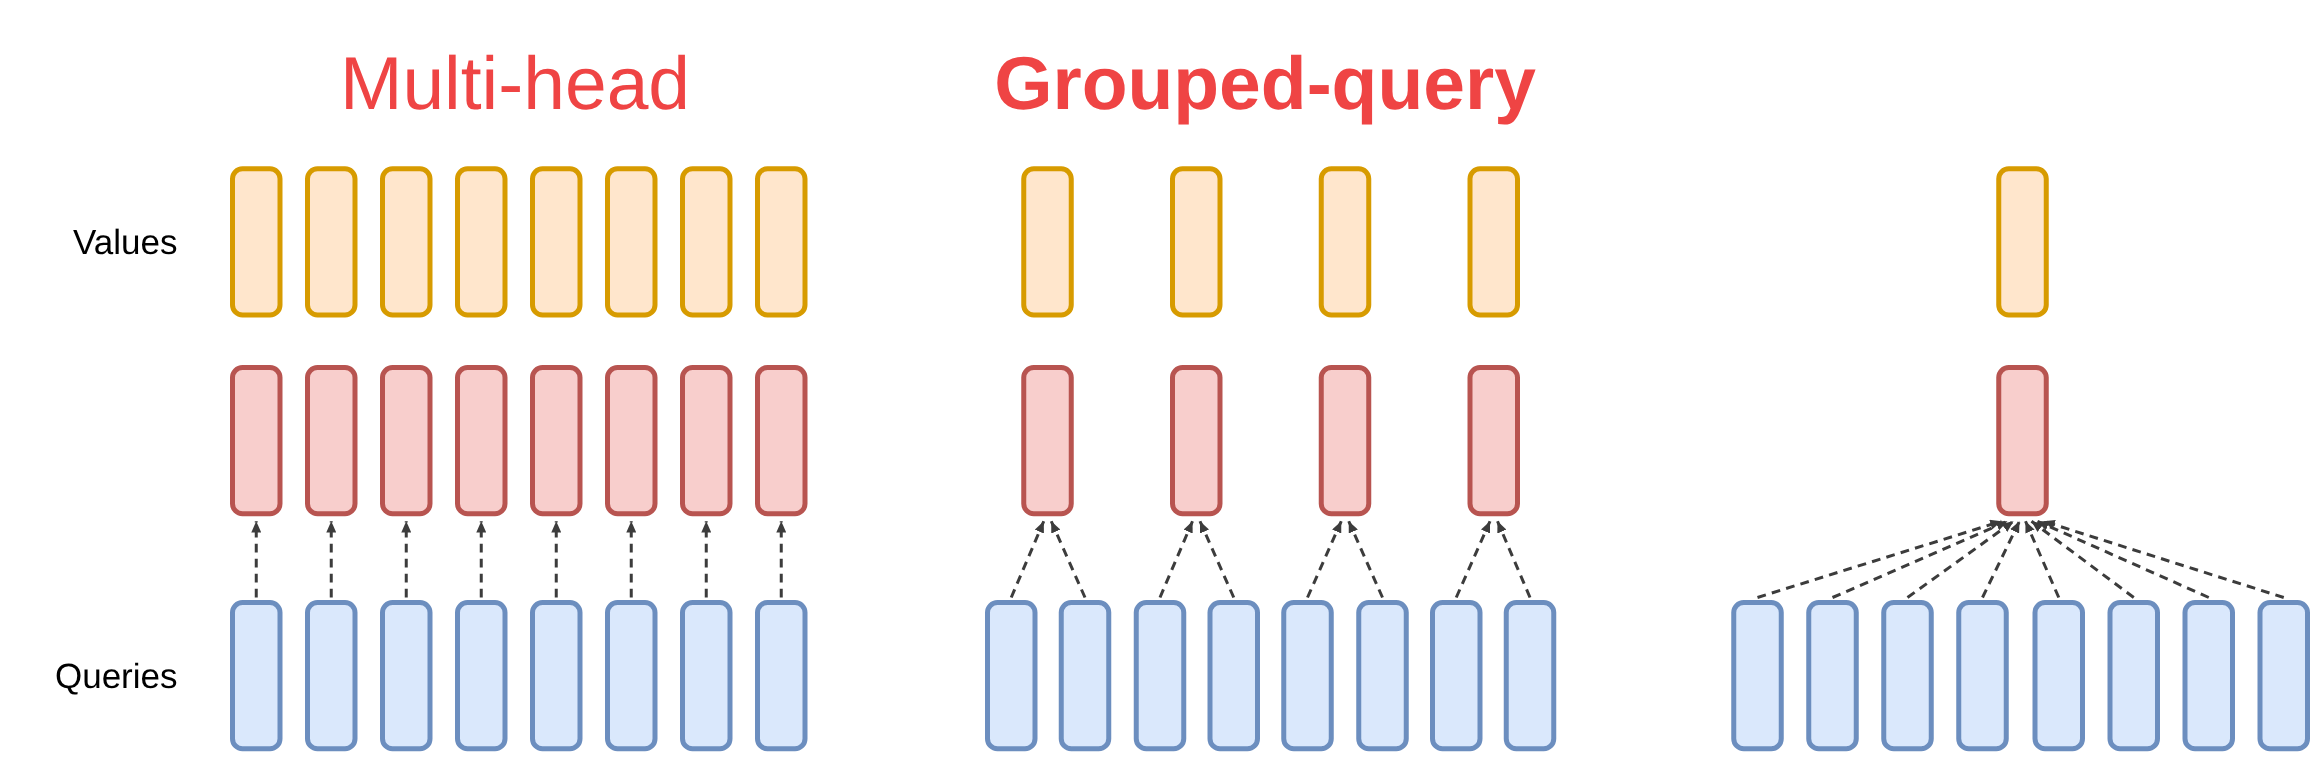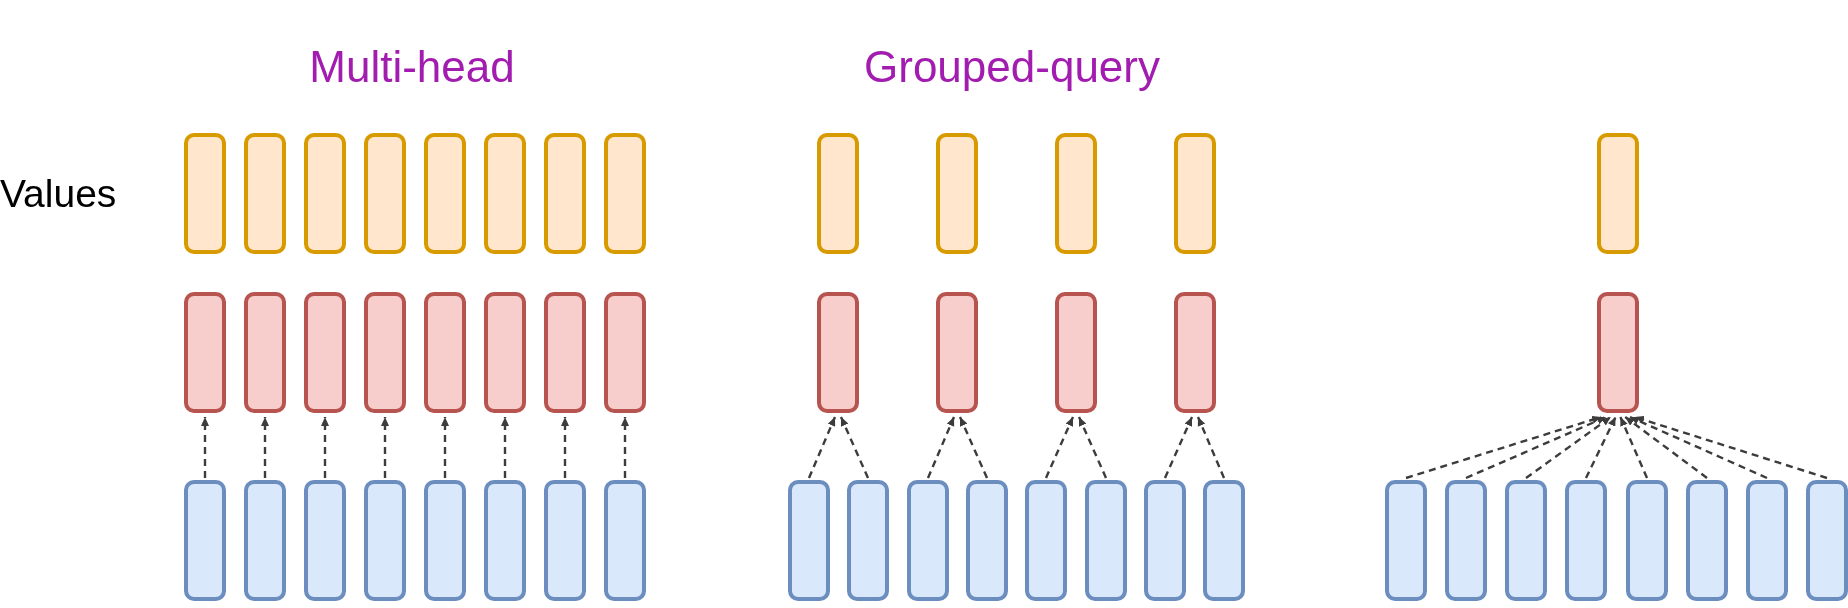--- a/index.html
+++ b/index.html
@@ -7,32 +7,32 @@
     position:relative;
     width:1848px;height:608px;
     background:#ffffff;
     overflow:hidden;
     font-family:"Liberation Sans", sans-serif;
   }
   .panel-title{
     position:absolute;
     top:42px;
     transform:translateX(-50%);
-    font-size:44px;
+    font-size:60px;
     line-height:50px;
-    color:#a21caf;
+    color:#ef4444;
     white-space:nowrap;
   }
-  .panel-title.bold{font-weight:normal;}
+  .panel-title.bold{font-weight:bold;}
   .row-label{
     position:absolute;
     left:0;
     width:142px;
-    text-align:left;
-    font-size:39px;
+    text-align:right;
+    font-size:28px;
     line-height:40px;
     color:#000;
     white-space:nowrap;
   }
   .box{
     position:absolute;
     width:42px;height:121px;
     box-sizing:border-box;
     border:4px solid #000;
     border-radius:10px;
@@ -44,20 +44,21 @@
 </style>
 </head>
 <body>
 
 <div id="canvas">
 
   <div class="panel-title" id="title-0" style="left: 412px;">Multi-head</div>
   <div class="panel-title bold" id="title-1" style="left: 1012px;">Grouped-query</div>
 
   <div class="row-label" id="label-0" style="top: 173.5px;">Values</div>
+  <div class="row-label" id="label-2" style="top: 520.5px;">Queries</div>
 
   <svg id="arrows" xmlns="http://www.w3.org/2000/svg" width="1848" height="608" viewBox="0 0 1848 608">
       <defs>
         <marker id="arrw" markerUnits="userSpaceOnUse" markerWidth="10" markerHeight="8" refX="9" refY="4" orient="auto">
           <path d="M0,0 L9,4 L0,8 Z" fill="#3C3C3C"></path>
         </marker>
       </defs>
       <line x1="205" y1="478" x2="205" y2="417" stroke="#3C3C3C" stroke-width="2.4" stroke-dasharray="7 5" marker-end="url(#arrw)"></line>
       <line x1="265" y1="478" x2="265" y2="417" stroke="#3C3C3C" stroke-width="2.4" stroke-dasharray="7 5" marker-end="url(#arrw)"></line>
       <line x1="325" y1="478" x2="325" y2="417" stroke="#3C3C3C" stroke-width="2.4" stroke-dasharray="7 5" marker-end="url(#arrw)"></line>

